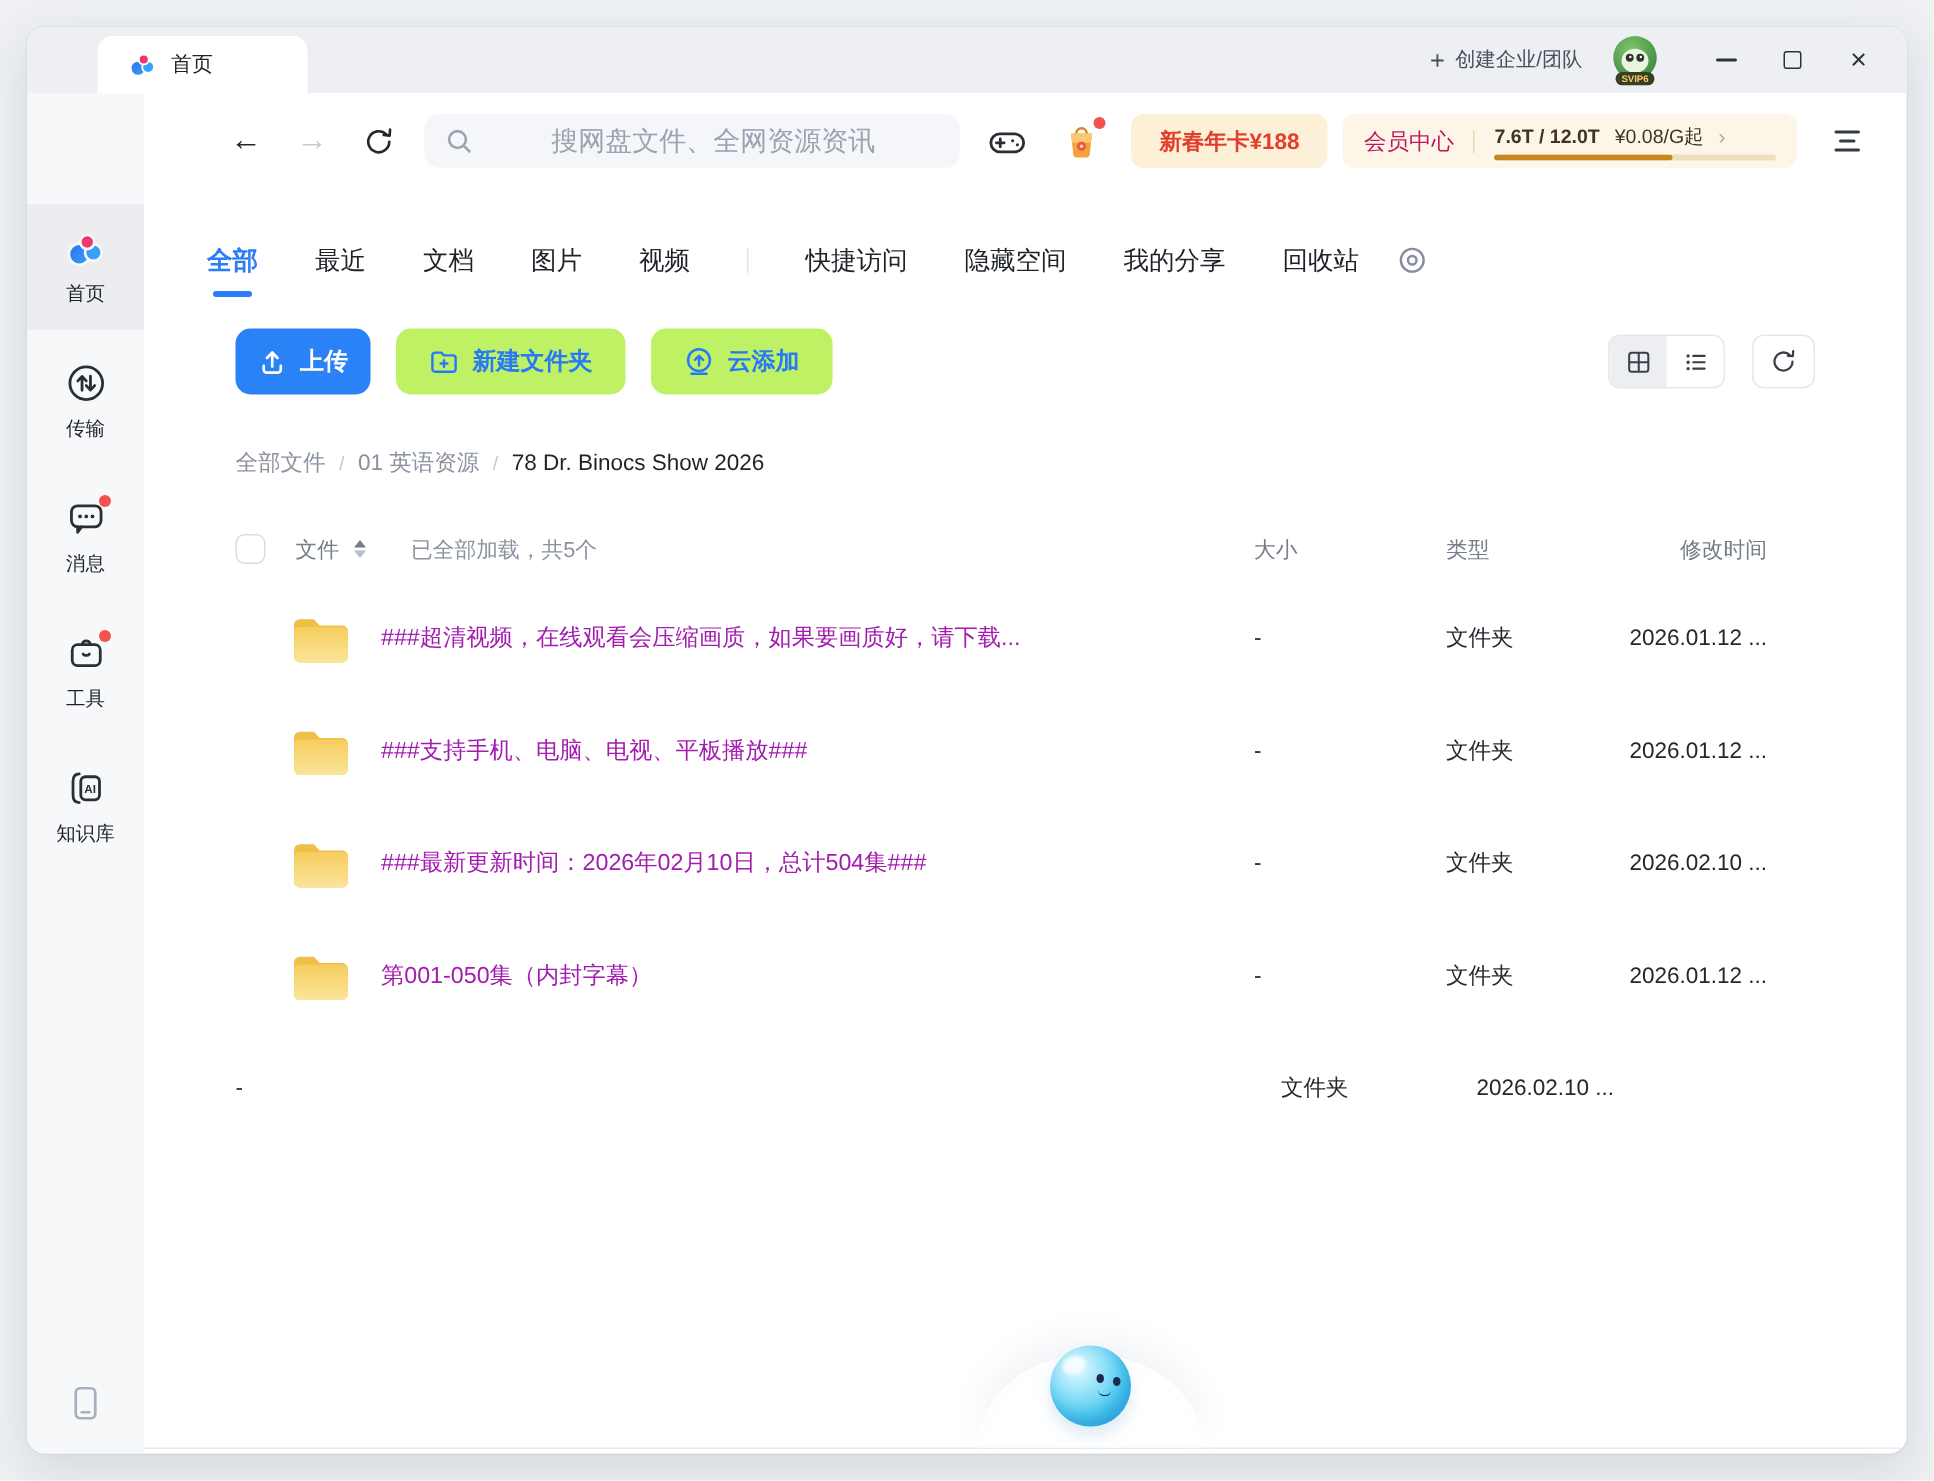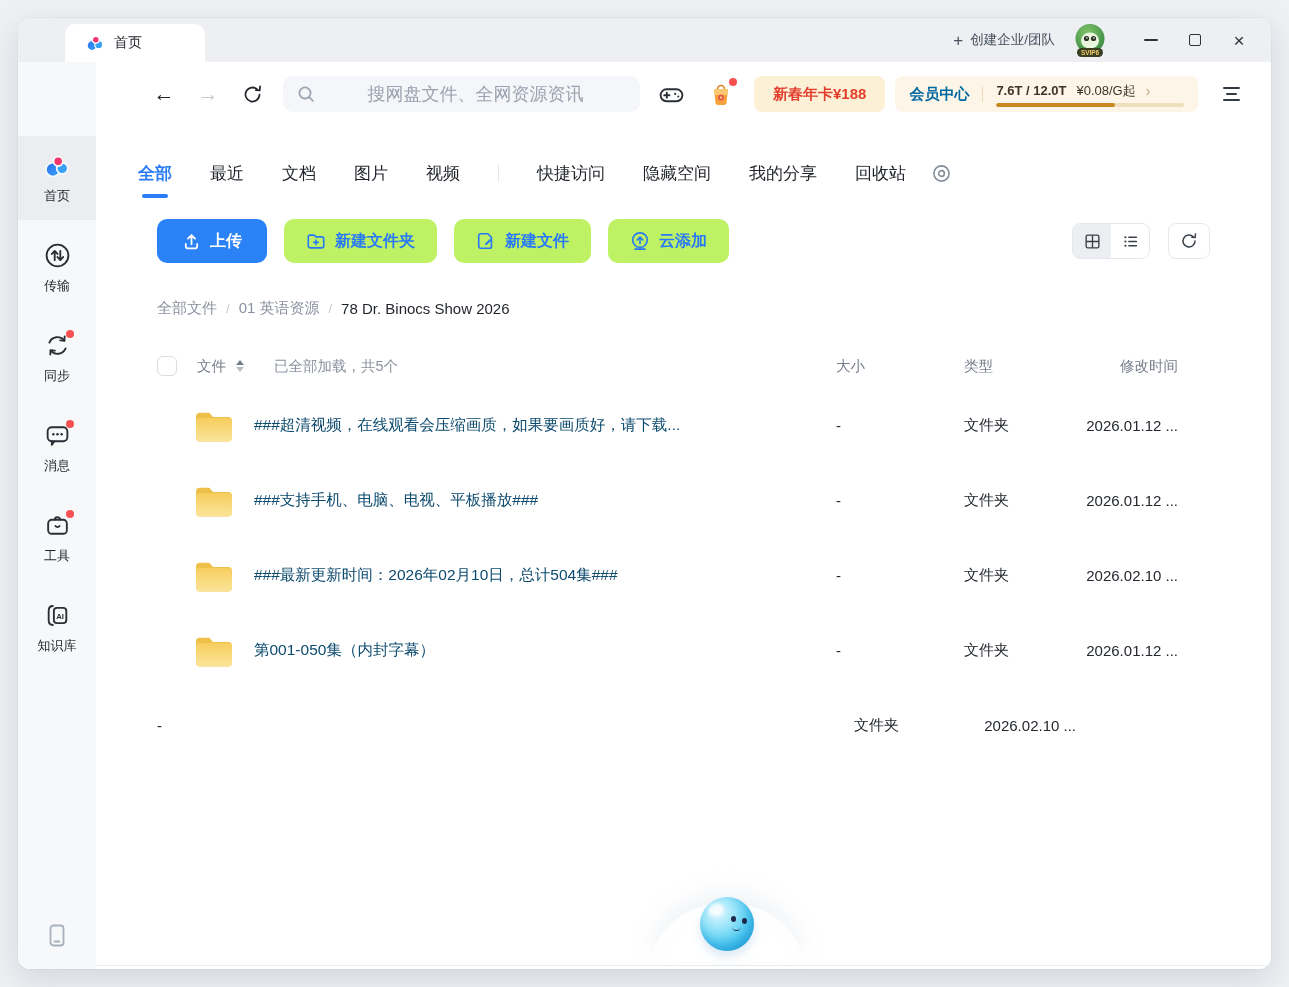--- a/index.html
+++ b/index.html
@@ -46,21 +46,21 @@
   .searchbox { width:357px; height:36px; background:#f4f6f9; border-radius:10px; display:flex; align-items:center;
     padding:0 14px; gap:10px; margin-left:2px; }
   .searchbox input { border:none; outline:none; background:transparent; flex:1; font-size:18px; color:#1f2329;
     font-family:"Liberation Sans","DejaVu Sans",sans-serif; text-align:center; }
   .searchbox input::placeholder { color:#9aa3af; }
   .tool-ic { width:34px; height:34px; display:flex; align-items:center; justify-content:center; position:relative; cursor:pointer; }
   .promo-btn { height:36px; padding:0 19px; margin-left:16px; border-radius:8px; background:#fcf1d7;
     color:#e23e2c; font-size:15px; font-weight:bold; display:flex; align-items:center; cursor:pointer; white-space:nowrap; }
   .member-box { height:36px; margin-left:10px; border-radius:8px; background:#fdf6e8; display:flex; align-items:center;
     padding:0 14px; gap:13px; cursor:pointer; white-space:nowrap; }
-  .member-title { font-size:15px; font-weight:bold; color:#0369a1; }
+  .member-title { font-size:15px; font-weight:normal; color:#be185d; }
   .member-div { width:1px; height:15px; background:#ead9b4; }
   .quota { display:flex; flex-direction:column; gap:3px; }
   .quota-row { display:flex; align-items:center; gap:10px; font-size:13px; color:#3f3424; }
   .quota-row .q1 { font-weight:bold; }
   .quota-row .chev { color:#b5a488; font-size:14px; }
   .quota-bar { height:4px; width:188px; background:#efdfbc; border-radius:2px; overflow:hidden; }
   .quota-fill { height:100%; background:#c9881e; border-radius:2px; }
   .hamburger { margin-left:auto; display:flex; flex-direction:column; align-items:center; gap:4px; cursor:pointer; }
   .hamburger i { display:block; height:2px; border-radius:1px; background:#343a44; }
   .hamburger i:nth-child(1){ width:17px; } .hamburger i:nth-child(2){ width:11px; } .hamburger i:nth-child(3){ width:17px; }
@@ -71,21 +71,21 @@
   .tab { font-size:17px; color:#1f2329; position:relative; cursor:pointer; white-space:nowrap; }
   .tab.active { color:#2b7cf7; font-weight:bold; }
   .tab.active::after { content:''; position:absolute; left:50%; transform:translateX(-50%); bottom:-13px;
     width:26px; height:4px; border-radius:2px; background:#2b7cf7; }
   .tab-divider { width:1px; height:17px; background:#e3e5ea; }
   .target-ic { margin-left:26px; display:flex; align-items:center; cursor:pointer; }
 
   
   .actions { margin-top:29px; height:44px; display:flex; align-items:center; gap:17px; padding:0 61px; }
   .btn { height:44px; border-radius:10px; display:flex; align-items:center; gap:9px; font-size:16px; font-weight:bold; cursor:pointer; white-space:nowrap; }
-  .btn-primary { background:#2b82f7; color:#fff; padding:0 25px; }
+  .btn-primary { background:#2b82f7; color:#fff; padding:0 15px; }
   .btn-light { background:#bef264; color:#2879f8; padding:0 22px; }
   .right-tools { margin-left:auto; display:flex; align-items:center; gap:18px; }
   .seg { display:flex; height:36px; border:1px solid #e5e7ec; border-radius:8px; overflow:hidden; background:#fff; }
   .seg-btn { width:38px; display:flex; align-items:center; justify-content:center; cursor:pointer; }
   .seg-btn.active { background:#eceef2; }
   .refresh-btn { width:42px; height:36px; border:1px solid #e5e7ec; border-radius:8px; background:#fff;
     display:flex; align-items:center; justify-content:center; cursor:pointer; }
 
   
   .breadcrumb { margin-top:36px; padding-left:61px; display:flex; align-items:center; gap:9px; font-size:15px;text-align:right; }
@@ -102,21 +102,21 @@
   .sort { display:flex; flex-direction:column; gap:2.5px; margin-left:2px; cursor:pointer; }
   .tri-up { width:0; height:0; border-left:4px solid transparent; border-right:4px solid transparent; border-bottom:5px solid #747d8a; }
   .tri-down { width:0; height:0; border-left:4px solid transparent; border-right:4px solid transparent; border-top:5px solid #b6bdc8; }
   .loaded { margin-left:22px; color:#8a919f; }
   .c-type { padding-left:18px; }
   .c-mtime { text-align:right; white-space:nowrap; }
   .rows { margin-top:10px; }
   .frow { height:75px; font-size:15px; color:#24292f; cursor:pointer; }
   .name-cell { display:flex; align-items:center; min-width:0; }
   .folder-ic { width:40px; height:34px; margin-left:37px; flex:0 0 auto; }
-  .fname { margin-left:20px; font-size:15.5px; color:#0c4a6e; white-space:nowrap; overflow:hidden; text-overflow:ellipsis; }
+  .fname { margin-left:20px; font-size:15.5px; color:#a21caf; white-space:nowrap; overflow:hidden; text-overflow:ellipsis; }
 
   
   .bump { position:absolute; left:556px; bottom:4px; width:150px; height:62px; z-index:2;
     background:radial-gradient(ellipse at 50% 115%, #ffffff 55%, #fcfdfe 100%);
     border-radius:75px 75px 0 0 / 62px 62px 0 0; box-shadow:0 -12px 22px rgba(185,195,212,.18); }
   .ball { position:absolute; left:604px; bottom:18px; width:54px; height:54px; border-radius:50%; z-index:3; cursor:pointer;
     background:radial-gradient(circle at 34% 28%, #e6f9ff 0%, #9fe6fa 28%, #4ecbf2 62%, #1ba8e6 100%);
     box-shadow:inset -4px -6px 10px rgba(20,120,190,.35), 0 6px 10px rgba(120,170,210,.25); }
   .ball .eye { position:absolute; width:5px; height:6px; background:#1c2b4b; border-radius:50%; }
   .ball .e1 { left:31px; top:19px; } .ball .e2 { left:42px; top:21px; }
@@ -208,32 +208,20 @@
         <div class="icwrap">
           <svg width="27" height="27" viewBox="0 0 26 26" class="stroke-ic">
             <circle cx="13" cy="13" r="10.5"></circle>
             <path d="M10.3 17.5 V9 M7.6 11.5 L10.3 8.6 L13 11.5"></path>
             <path d="M15.7 8.5 V17 M13 14.5 L15.7 17.4 L18.4 14.5"></path>
           </svg>
         </div>
         <span class="lbl">传输</span>
       </div>
 
-      <div class="side-item">
-        <div class="icwrap">
-          <svg width="27" height="27" viewBox="0 0 26 26" class="stroke-ic">
-            <path d="M5.2 10.2 A8.4 8.4 0 0 1 19.6 8.2"></path>
-            <path d="M19.9 4.3 L19.7 8.4 L15.6 8.1"></path>
-            <path d="M20.8 15.8 A8.4 8.4 0 0 1 6.4 17.8"></path>
-            <path d="M6.1 21.7 L6.3 17.6 L10.4 17.9"></path>
-          </svg>
-          <span class="dot"></span>
-        </div>
-        <span class="lbl">同步</span>
-      </div>
 
       <div class="side-item">
         <div class="icwrap">
           <svg width="27" height="27" viewBox="0 0 26 26" class="stroke-ic">
             <rect x="3.5" y="5" width="19" height="13.5" rx="4"></rect>
             <path d="M10 18.5 L7.5 22 L7.5 18.5" fill="#2a2f36"></path>
             <circle cx="9" cy="11.8" r="1.2" fill="#2a2f36" stroke="none"></circle>
             <circle cx="13" cy="11.8" r="1.2" fill="#2a2f36" stroke="none"></circle>
             <circle cx="17" cy="11.8" r="1.2" fill="#2a2f36" stroke="none"></circle>
           </svg>
@@ -366,27 +354,20 @@
             <path d="M10 13 V3.6 M6.3 7 L10 3.2 L13.7 7" fill="none" stroke="#fff" stroke-width="1.9" stroke-linecap="round" stroke-linejoin="round"></path>
           </svg>
           <span>上传</span>
         </div>
         <div class="btn btn-light">
           <svg width="20" height="20" viewBox="0 0 22 22">
             <path d="M2.5 6.5 a2 2 0 0 1 2 -2 h4.5 l2 2 h6.5 a2 2 0 0 1 2 2 v8 a2 2 0 0 1 -2 2 h-13 a2 2 0 0 1 -2 -2 z" fill="none" stroke="#2879f8" stroke-width="1.8" stroke-linejoin="round"></path>
             <path d="M11 10 v5 M8.5 12.5 h5" stroke="#2879f8" stroke-width="1.8" stroke-linecap="round"></path>
           </svg>
           <span>新建文件夹</span>
-        </div>
-        <div class="btn btn-light">
-          <svg width="20" height="20" viewBox="0 0 22 22">
-            <path d="M5 3 h8 l4 4 v10 a2 2 0 0 1 -2 2 h-10 a2 2 0 0 1 -2 -2 v-12 a2 2 0 0 1 2 -2 z" fill="none" stroke="#2879f8" stroke-width="1.8" stroke-linejoin="round"></path>
-            <path d="M10.5 13.5 l5 -5 1.6 1.6 -5 5 -2.2 0.6 z" fill="#2879f8" stroke="none"></path>
-          </svg>
-          <span>新建文件</span>
         </div>
         <div class="btn btn-light">
           <svg width="20" height="20" viewBox="0 0 22 22">
             <circle cx="11" cy="10" r="8" fill="none" stroke="#2879f8" stroke-width="1.8"></circle>
             <path d="M11 14 V7 M8 9.8 L11 6.8 L14 9.8" fill="none" stroke="#2879f8" stroke-width="1.8" stroke-linecap="round" stroke-linejoin="round"></path>
             <path d="M5.5 20 h11" stroke="#2879f8" stroke-width="1.8" stroke-linecap="round"></path>
           </svg>
           <span>云添加</span>
         </div>
 

